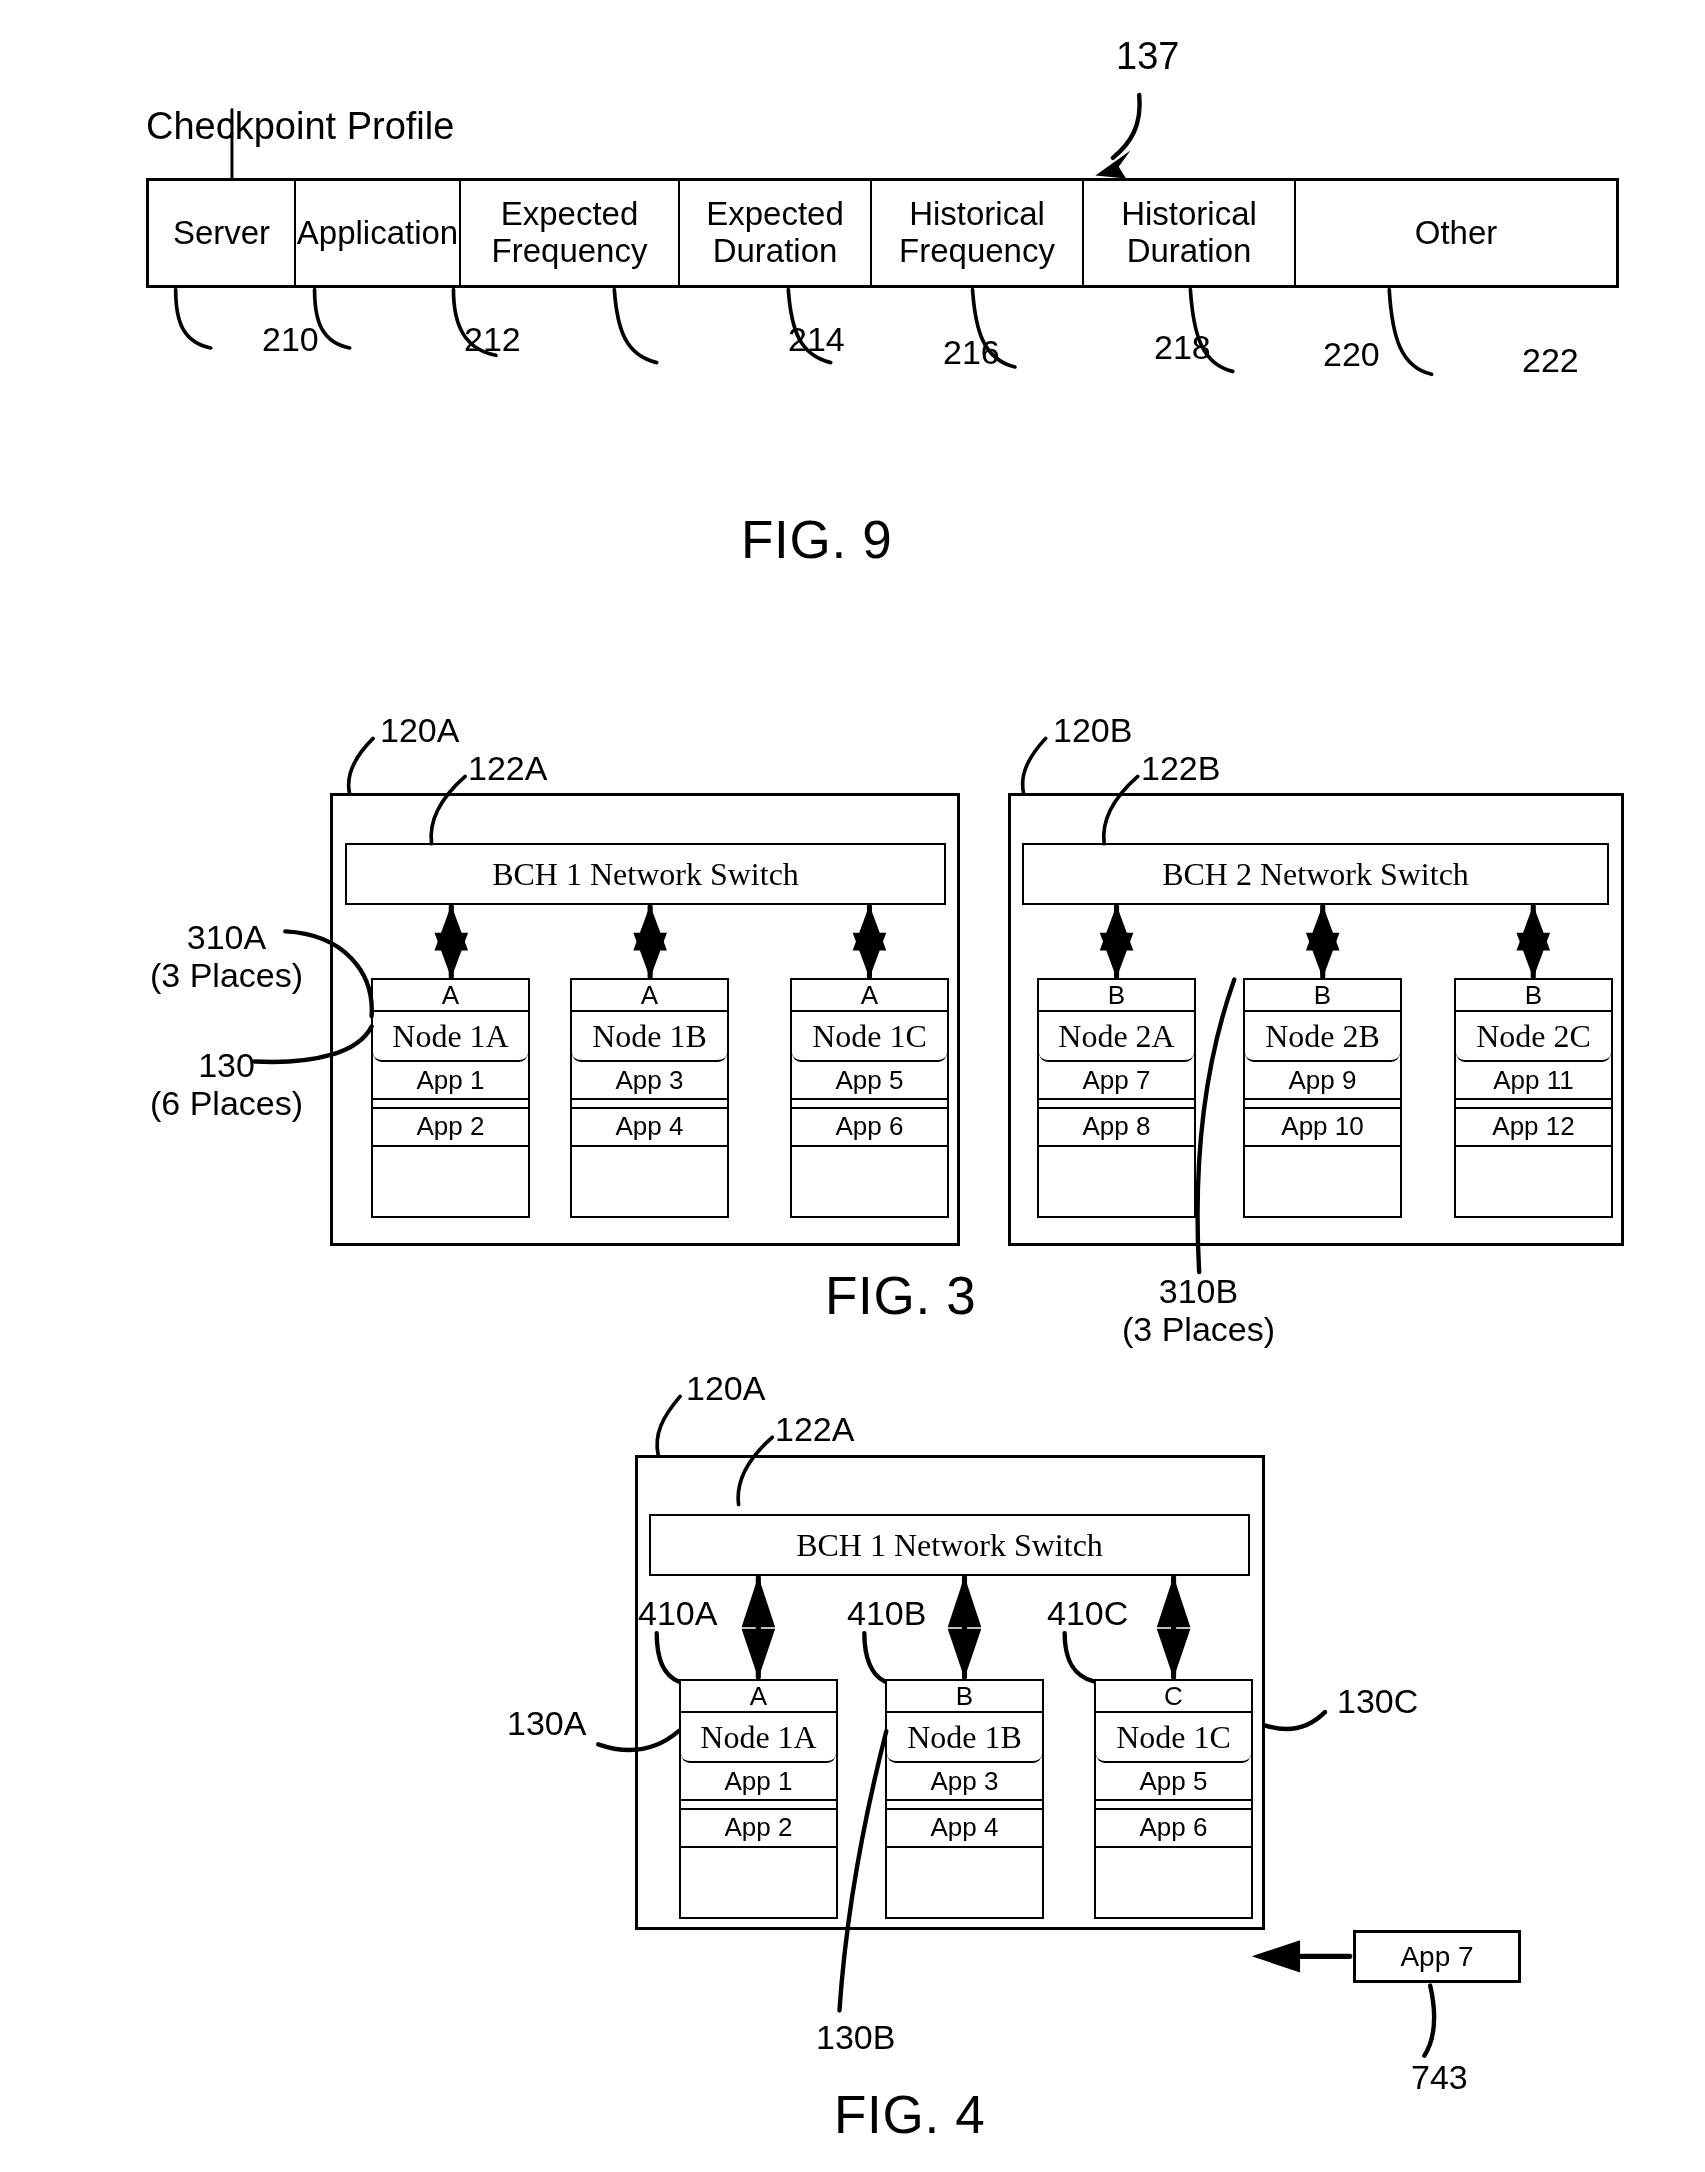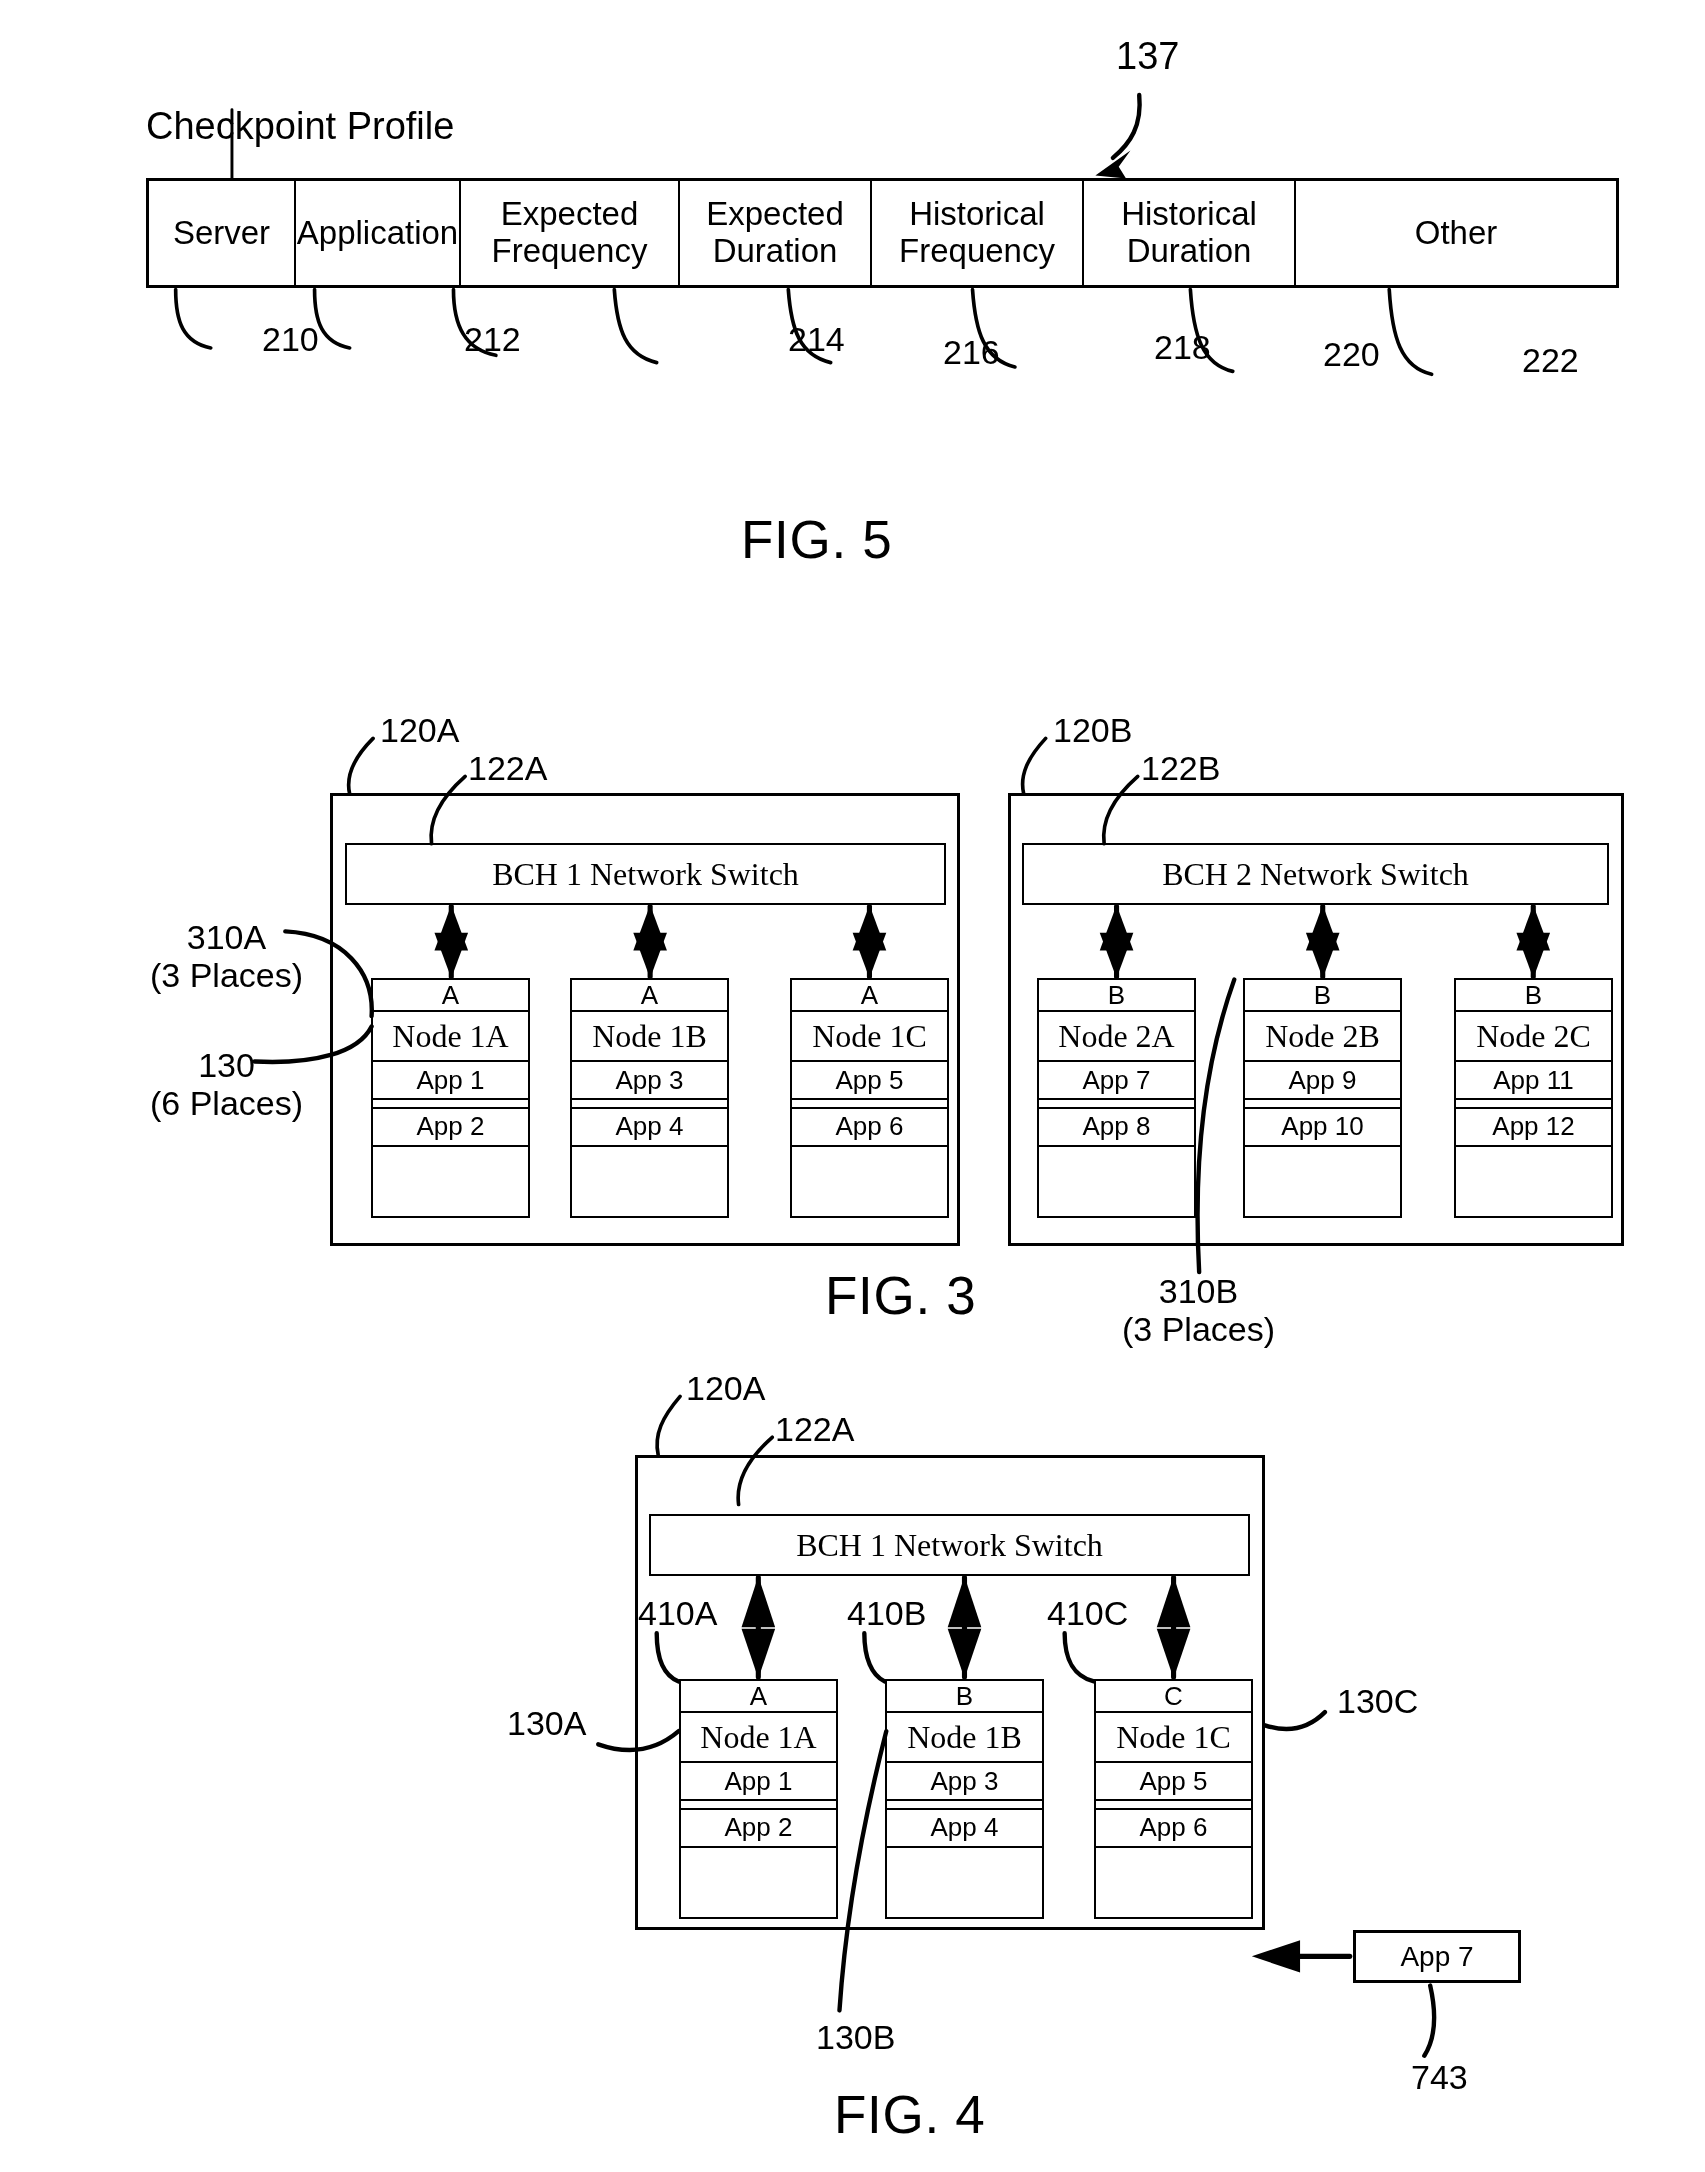--- a/index.html
+++ b/index.html
@@ -23,21 +23,21 @@
   .chassis{position:absolute;border:3.7px solid #000;box-sizing:border-box;background:#fff;}
   .switch{position:absolute;border:2.9px solid #000;box-sizing:border-box;background:#fff;
           display:flex;align-items:center;justify-content:center;
           font-family:"Liberation Serif",serif;font-size:32px;white-space:nowrap;}
 
   
   .node{position:absolute;border:2.9px solid #000;box-sizing:border-box;background:#fff;display:flex;flex-direction:column;}
   .nrow{box-sizing:border-box;border-bottom:2.9px solid #000;display:flex;align-items:center;justify-content:center;
         font-family:"Liberation Sans",sans-serif;font-size:26px;white-space:nowrap;}
   .nrow.hdr{height:32px;font-size:26px;}
-  .nrow.name{height:50px;font-family:"Liberation Serif",serif;font-size:32px;}
+  .nrow.name{height:50px;font-family:"Liberation Serif",serif;font-size:32px;border-radius:9px;}
   .nrow.app{height:38px;}
   .nrow.gap{height:8.8px;}
   .nrow.empty{flex:1;border-bottom:none;}
 
   
   .appbox{position:absolute;border:3.7px solid #000;box-sizing:border-box;background:#fff;
           display:flex;align-items:center;justify-content:center;
           font-family:"Liberation Sans",sans-serif;font-size:28px;white-space:nowrap;}
 </style>
 </head>
@@ -60,21 +60,21 @@
   </div>
 
   <div class="ref" style="left:262px;top:320px;">210</div>
   <div class="ref" style="left:464px;top:320px;">212</div>
   <div class="ref" style="left:760px;top:320px;margin-left:28px;">214</div>
   <div class="ref" style="left:943px;top:333px;">216</div>
   <div class="ref" style="left:1154px;top:328px;">218</div>
   <div class="ref" style="left:1323px;top:335px;">220</div>
   <div class="ref" style="left:1522px;top:341px;">222</div>
 
-  <div class="figlabel" style="left:741px;top:509px;">FIG. 5</div>
+  <div class="figlabel" style="left:741px;top:509px;">FIG. 9</div>
 
   <div class="chassis" style="left:330px;top:793px;width:630px;height:453px;"></div>
   <div class="switch" style="left:345px;top:843px;width:601px;height:62px;">BCH 1 Network Switch</div>
 
   <div class="ref" style="left:380px;top:711px;">120A</div>
   <div class="ref" style="left:468px;top:749px;">122A</div>
 
   <div class="node" style="left:371px;top:978px;width:159px;height:240px;">
     <div class="nrow hdr">A</div>
     <div class="nrow name">Node 1A</div>

